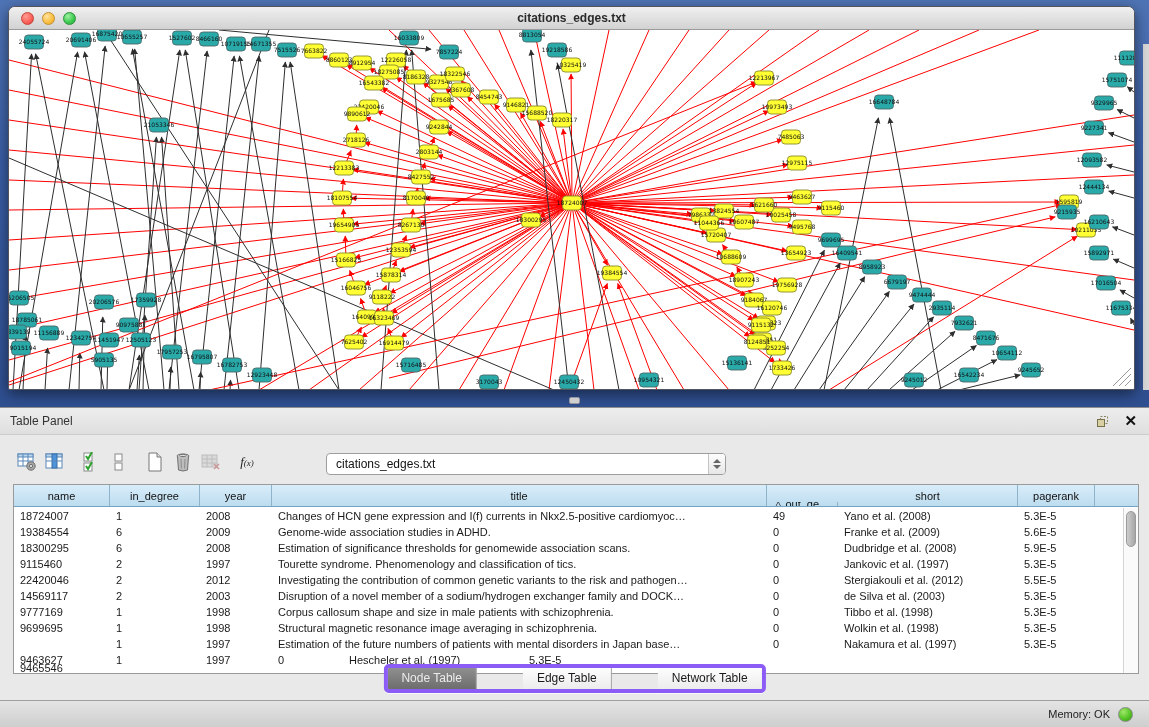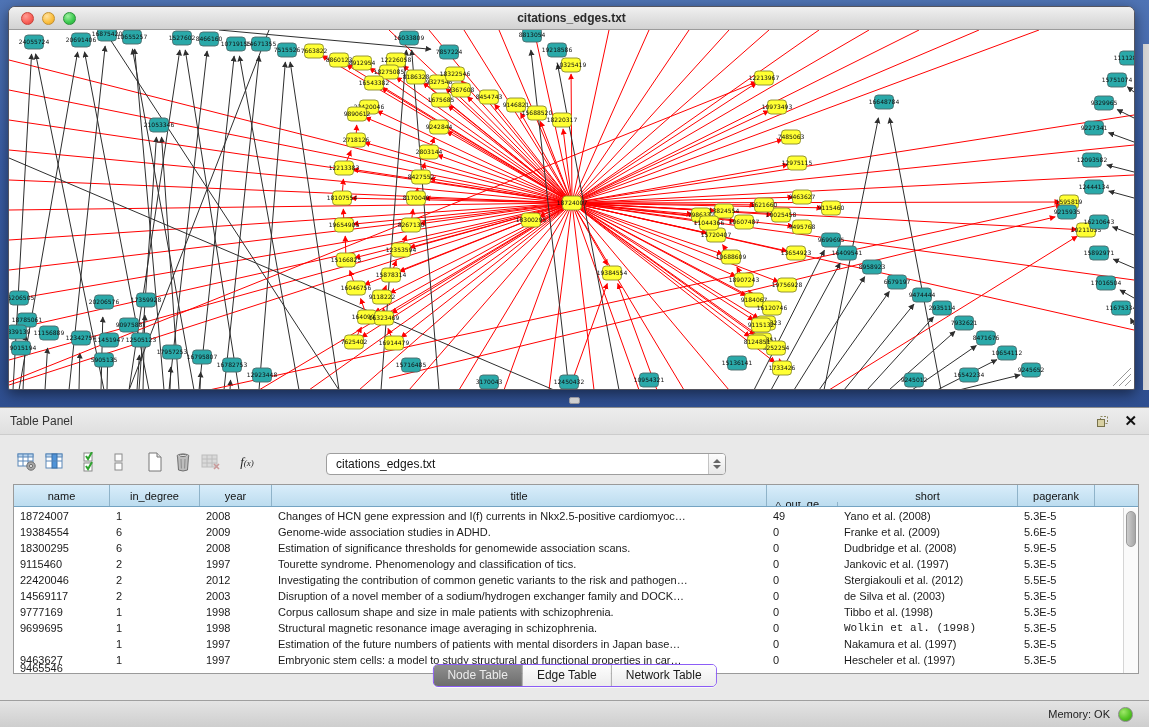--- a/index.html
+++ b/index.html
@@ -63,22 +63,22 @@
   .th:last-child { border-right:none; }
   .rows { position:absolute; left:0; top:23px; right:16px; bottom:0; overflow:hidden; }
   .trow { display:flex; height:16px; align-items:center; font-size:11px; color:#1a1a1a; }
   .td { padding-left:6px; white-space:nowrap; overflow:hidden; }
   .vscroll { position:absolute; top:23px; right:0; width:15px; bottom:0;
              background:#fafafa; border-left:1px solid #d5d5d5; }
   .vthumb { position:absolute; top:3px; left:2px; width:10px; height:36px; border-radius:6px;
             background:linear-gradient(90deg,#cdcdcd,#a6a6a6); border:1px solid #9a9a9a; }
 
   .tabs { position:absolute; left:50%; transform:translateX(-50%); top:256px; display:flex;
-          border:1px solid #8b5cf6; border-radius:5px; overflow:hidden;
-          box-shadow:0 1px 0 rgba(255,255,255,.7); }
+          border:4px solid #8b5cf6; border-radius:5px; overflow:hidden;
+          box-shadow:0 1px 0 rgba(255,255,255,.7);gap:46px; }
   .tab { font-size:12px; padding:3px 14px 4px; color:#1a1a1a;
          background:linear-gradient(#fdfdfd,#ececec); border-right:1px solid #a6a6a6; }
   .tab:last-child { border-right:none; }
   .tab.active { background:linear-gradient(#8f8f8f,#6d6d6d); color:#ececec; }
 
   
   .statusbar { position:absolute; left:0; bottom:0; width:1149px; height:27px;
                background:linear-gradient(#e4e4e4,#cecece); border-top:1px solid #9f9f9f;
                display:flex; align-items:center; justify-content:flex-end; padding-right:16px; gap:8px; }
   .mem-label { font-size:11px; color:#222; }
@@ -729,37 +729,36 @@
             <div class="td" style="width: 71px;">0</div>
             <div class="td" style="width: 180px;">Tibbo et al. (1998)</div>
             <div class="td" style="width: 77px;">5.3E-5</div>
           </div>
           <div class="trow">
             <div class="td" style="width: 96px;">9699695</div>
             <div class="td" style="width: 90px;">1</div>
             <div class="td" style="width: 72px;">1998</div>
             <div class="td" style="width: 495px;">Structural magnetic resonance image averaging in schizophrenia.</div>
             <div class="td" style="width: 71px;">0</div>
-            <div class="td" style="width: 180px; font-family: Liberation Mono, monospace;">Wolkin et al. (1998)</div>
+            <div class="td" style="width: 180px;">Wolkin et al. (1998)</div>
             <div class="td" style="width: 77px;">5.3E-5</div>
           </div>
           <div class="trow">
             <div class="td" style="width: 96px; margin-top: 48px;">9465546</div>
             <div class="td" style="width: 90px;">1</div>
             <div class="td" style="width: 72px;">1997</div>
             <div class="td" style="width: 495px;">Estimation of the future numbers of patients with mental disorders in Japan base…</div>
             <div class="td" style="width: 71px;">0</div>
             <div class="td" style="width: 180px;">Nakamura et al. (1997)</div>
             <div class="td" style="width: 77px;">5.3E-5</div>
           </div>
           <div class="trow">
             <div class="td" style="width: 96px;">9463627</div>
             <div class="td" style="width: 90px;">1</div>
             <div class="td" style="width: 72px;">1997</div>
-            <div class="td" style="width: 495px;">Embryonic stem cells: a model to study structural and functional properties in car…</div>
             <div class="td" style="width: 71px;">0</div>
             <div class="td" style="width: 180px;">Hescheler et al. (1997)</div>
             <div class="td" style="width: 77px;">5.3E-5</div>
           </div>
         </div>
       <div class="vscroll">
         <div class="vthumb"></div>
       </div>
     </div>
 

